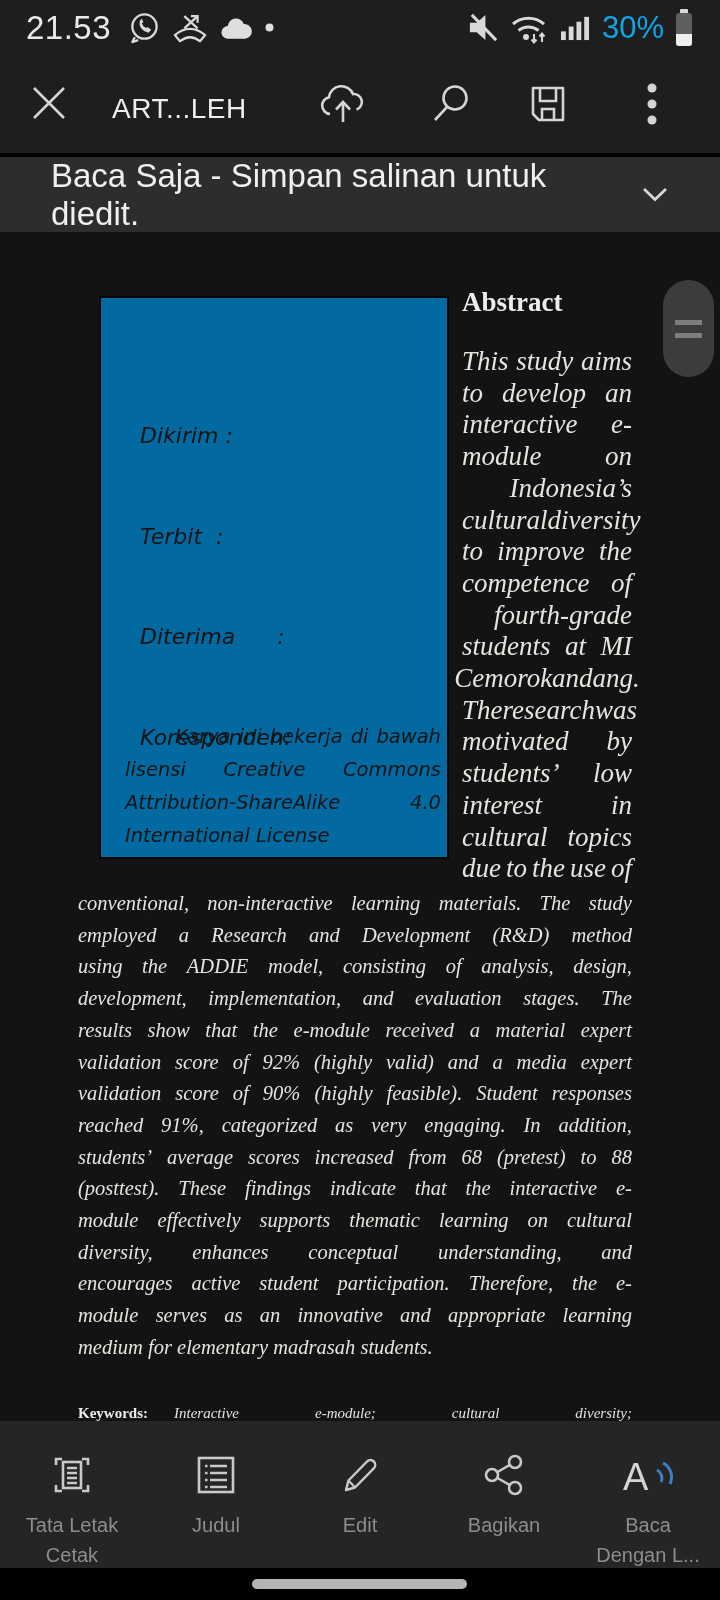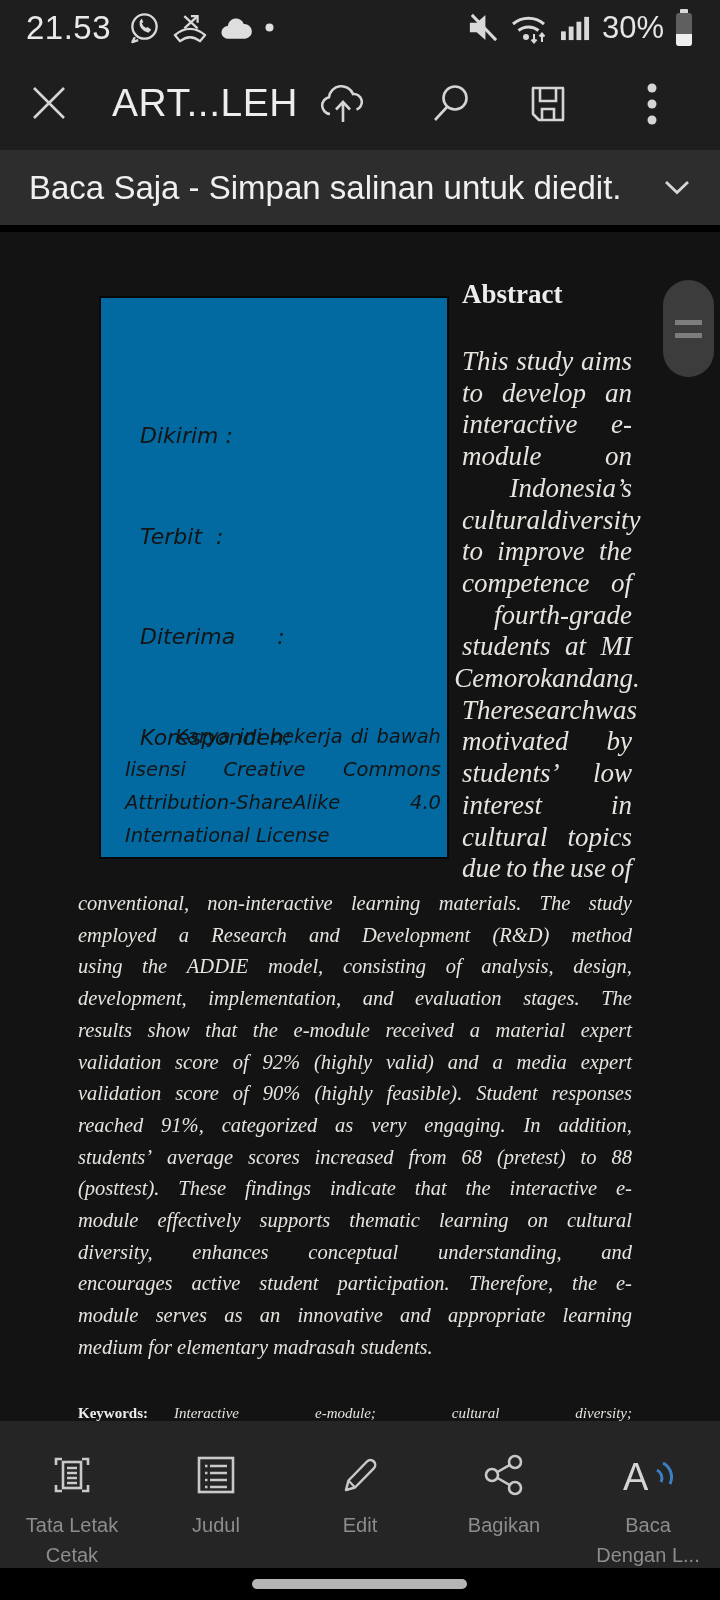--- a/index.html
+++ b/index.html
@@ -6,50 +6,50 @@
   *{box-sizing:border-box;}
   .screen{position:relative;width:720px;height:1600px;background:#000;overflow:hidden;
           font-family:"Liberation Sans",sans-serif;}
 
   
   .status-bar{position:absolute;left:0;top:0;width:720px;height:55px;background:#1e1e1e;
               display:flex;align-items:center;justify-content:space-between;padding:0 26px;}
   .sb-left{display:flex;align-items:center;gap:11px;}
   .sb-right{display:flex;align-items:center;gap:10px;}
   .sb-time{font-size:33px;color:#e9e9e9;margin-right:6px;letter-spacing:.5px;}
-  .sb-batt{font-size:31px;color:#e5e5e5;}
+  .sb-batt{font-size:31px;color:#0ea5e9;}
 
   
   .app-bar{position:absolute;left:0;top:55px;width:720px;height:98px;background:#1e1e1e;}
   .ab-close{position:absolute;left:28px;top:27px;}
-  .ab-title{position:absolute;left:112px;top:26px;font-size:39px;color:#ededed;letter-spacing:.5px;}
+  .ab-title{position:absolute;left:112px;top:38px;font-size:28px;color:#ededed;letter-spacing:.5px;}
   .ab-cloud{position:absolute;left:316px;top:24px;}
   .ab-search{position:absolute;left:428px;top:26px;}
   .ab-save{position:absolute;left:526px;top:27px;}
   .ab-dots{position:absolute;left:644px;top:25px;}
 
   
-  .banner{position:absolute;left:0;top:150px;width:720px;height:75px;background:#2d2d2d;
-          display:flex;align-items:center;justify-content:space-between;padding:0 29px;}
+  .banner{position:absolute;left:0;top:157px;width:720px;height:75px;background:#2d2d2d;
+          display:flex;align-items:center;justify-content:space-between;padding:0 51px;}
   .banner-text{font-size:33px;color:#f0f0f0;}
 
   
   .doc{position:absolute;left:0;top:232px;width:720px;height:1189px;background:#131313;overflow:hidden;
        color:#e7e4df;}
 
   .info-box{position:absolute;left:99px;top:64px;width:350px;height:563px;background:#0369a1;
             border:2px solid #060606;color:#141414;}
   .fields{position:absolute;left:39px;top:54px;font-family:"DejaVu Sans",sans-serif;
           font-style:italic;font-size:22px;line-height:33.5px;white-space:pre;}
   .field:nth-child(5){margin-top:70px;}
   .license{position:absolute;left:24px;top:422px;width:316px;font-family:"DejaVu Sans",sans-serif;
            font-style:italic;font-size:19.5px;line-height:33px;}
   .license .lic-indent{padding-left:50px;}
 
-  .abs-heading{position:absolute;left:462px;top:47px;font-family:"Liberation Serif",serif;
+  .abs-heading{position:absolute;left:462px;top:55px;font-family:"Liberation Serif",serif;
                font-weight:bold;font-size:27px;color:#ececec;}
   .col{position:absolute;left:462px;top:114px;width:170px;font-family:"Liberation Serif",serif;
        font-style:italic;font-size:27px;line-height:31.7px;}
   .body-par{position:absolute;left:78px;top:656px;width:554px;font-family:"Liberation Serif",serif;
             font-style:italic;font-size:20.5px;line-height:31.7px;}
   .jl{display:flex;justify-content:space-between;}
   .jl.right{justify-content:flex-end;}
   .jl.center{justify-content:center;}
 
   .keywords{position:absolute;left:78px;top:1166px;width:554px;display:flex;gap:26px;

